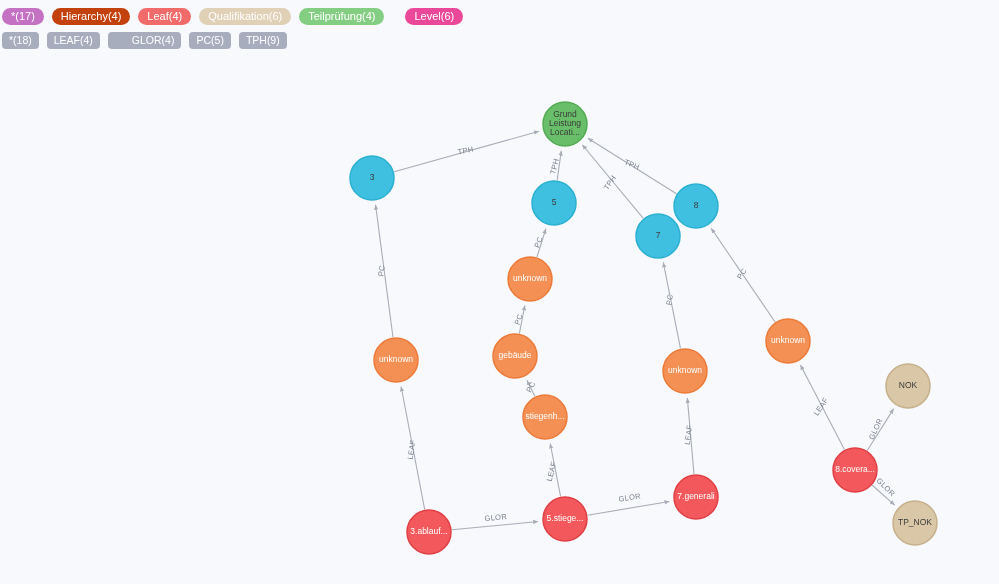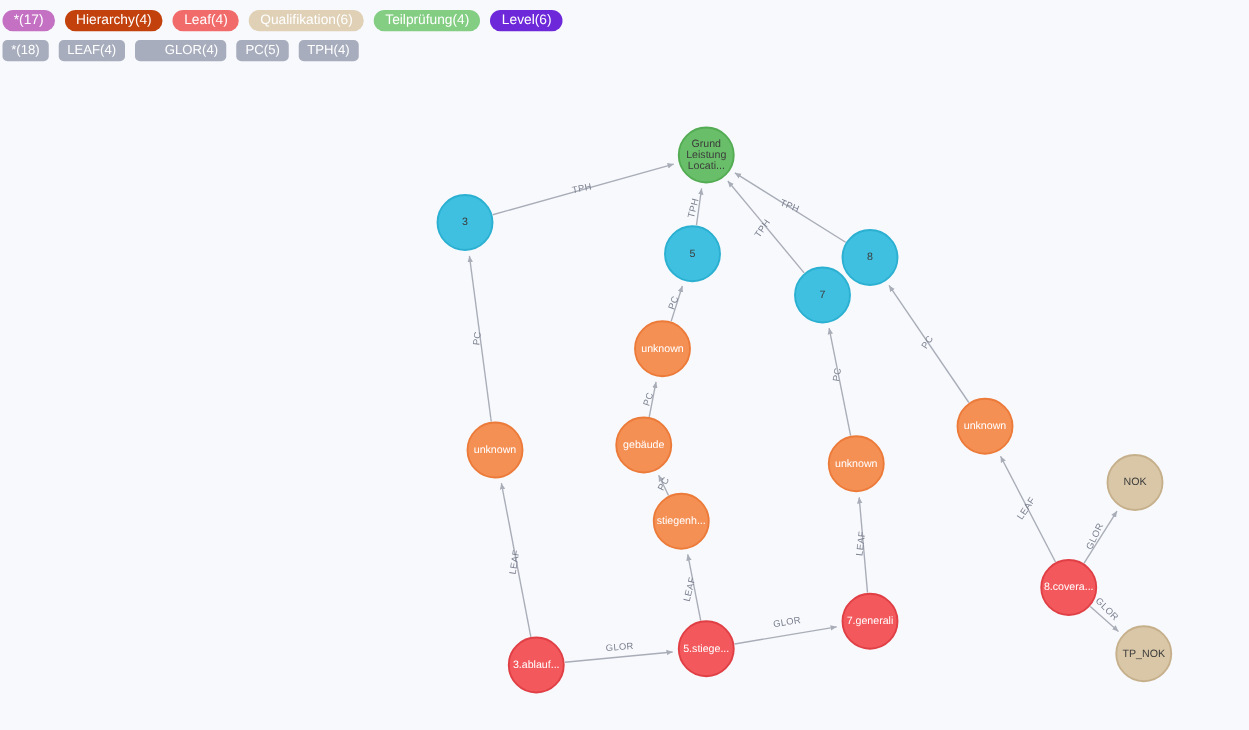--- a/index.html
+++ b/index.html
@@ -96,28 +96,28 @@
 
 <div id="app">
 
   <div id="legend">
     <div class="legend-row" id="legend-row-1">
         <span class="pill" style="background: rgb(196, 113, 196);">*(17)</span>
         <span class="pill" style="background: #c2410c;">Hierarchy(4)</span>
         <span class="pill" style="background: rgb(242, 107, 107);">Leaf(4)</span>
         <span class="pill" style="background: rgb(223, 208, 182);">Qualifikation(6)</span>
         <span class="pill" style="background: rgb(132, 206, 132);">Teilprüfung(4)</span>
-        <span class="pill" style="background: #6d28d9;">Level(6)</span>
+        <span class="pill" style="background: #ec4899; margin-left: 13px;">Level(6)</span>
       </div>
     <div class="legend-row" id="legend-row-2">
         <span class="pill rel" style="background: rgb(167, 173, 189);">*(18)</span>
         <span class="pill rel" style="background: rgb(167, 173, 189);">LEAF(4)</span>
         <span class="pill rel" style="background: rgb(167, 173, 189); padding-left: 24px;">GLOR(4)</span>
         <span class="pill rel" style="background: rgb(167, 173, 189);">PC(5)</span>
-        <span class="pill rel" style="background: rgb(167, 173, 189);">TPH(4)</span>
+        <span class="pill rel" style="background: rgb(167, 173, 189);">TPH(9)</span>
       </div>
   </div>
 
   <div id="canvas">
     <svg id="graph" viewBox="0 0 999 536" xmlns="http://www.w3.org/2000/svg">
       <defs>
         <marker id="arrow" viewBox="0 0 10 10" refX="9" refY="5" markerWidth="5" markerHeight="5" orient="auto-start-reverse">
           <path d="M 0 1 L 9 5 L 0 9 z" fill="#a9adb8"></path>
         </marker>
       </defs>

